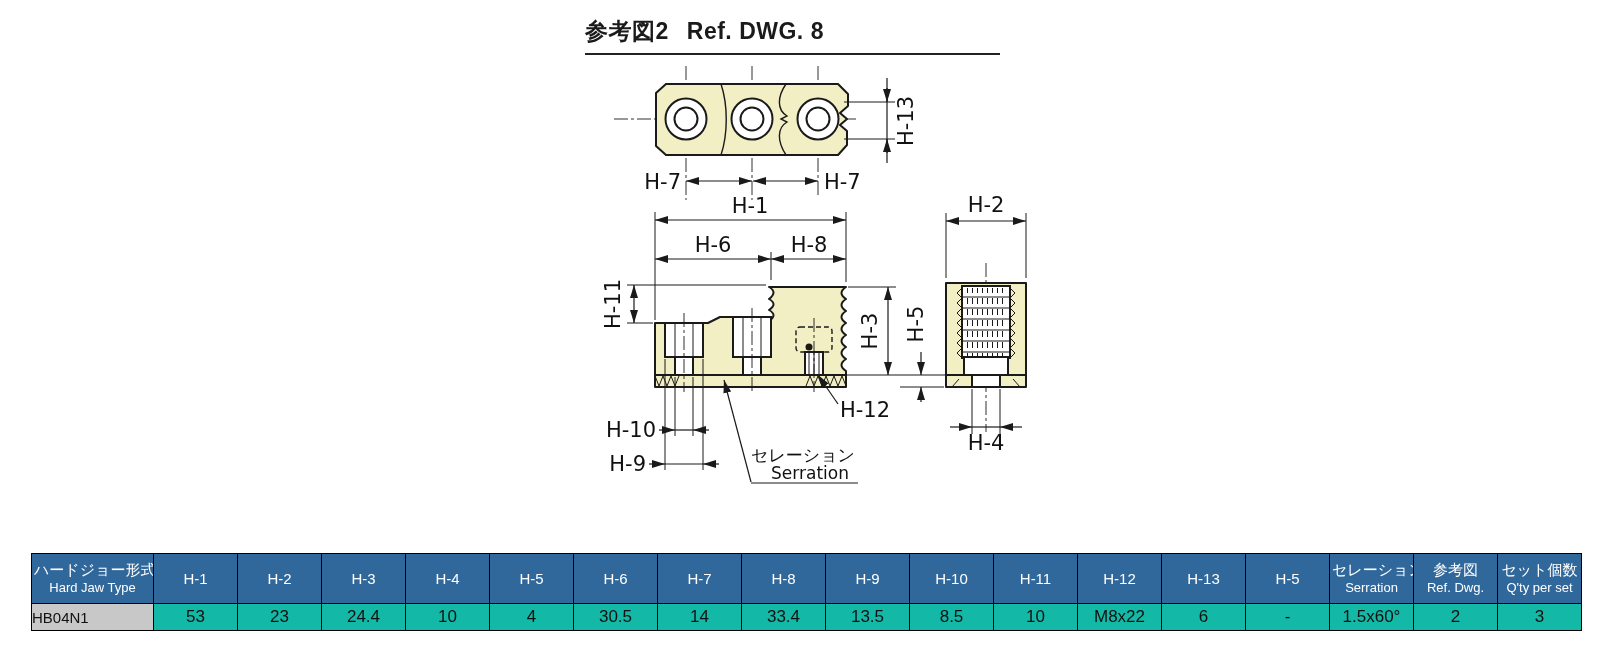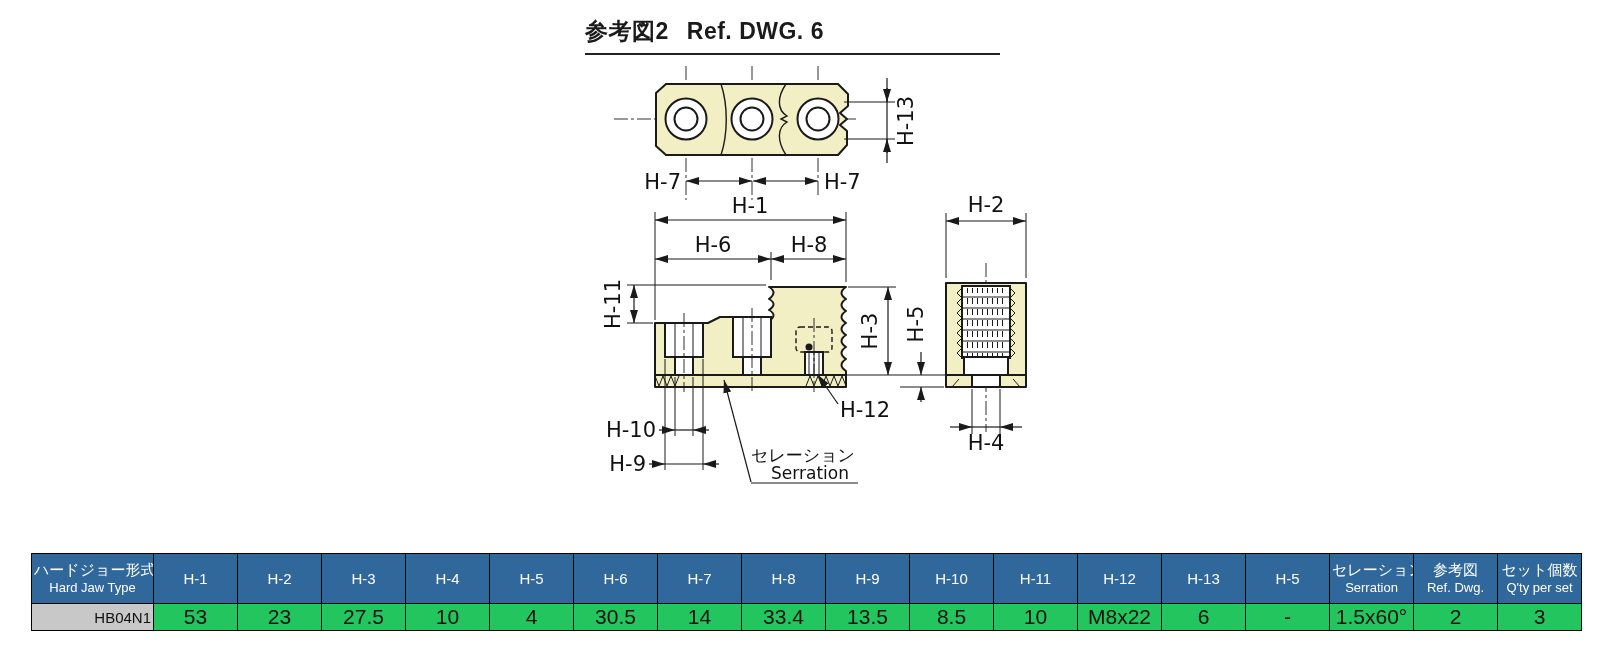--- a/index.html
+++ b/index.html
@@ -27,32 +27,32 @@
 
   
   #spec{position:absolute;left:31px;top:553px;width:1551px;border-collapse:collapse;
         table-layout:fixed;font-family:"Liberation Sans","DejaVu Sans",sans-serif;}
   #spec col.cfirst{width:122px;}
   #spec th,#spec td{border:1px solid #000;padding:0 2px;overflow:hidden;white-space:nowrap;}
   #spec th{background:var(--hdr-bg,#31689B);color:#fff;font-weight:500;font-size:15px;
            height:49px;text-align:center;line-height:1.3;}
   #spec th .h-en{font-size:13px;}
   #spec th .h-en.small{font-size:13px;}
-  #spec td{height:26px;font-size:21px;text-align:center;color:#111;background:#22c55e;}
-  #spec td.rowlabel{background:var(--label-bg,#C8C8C8);text-align:right;font-size:15px;padding-left:16px;}
+  #spec td{height:26px;font-size:17px;text-align:center;color:#111;background:#14b8a6;}
+  #spec td.rowlabel{background:var(--label-bg,#C8C8C8);text-align:left;font-size:15px;padding-left:0;}
 </style>
 </head>
 <body>
 
 <div id="page" style="--part-fill: #F3EFC4; --hdr-bg: #31689B; --label-bg: #C8C8C8;">
 
   <div id="title">
     <div class="t-line">
       <span>参考図2</span>
-      <span>Ref. DWG. 6</span>
+      <span>Ref. DWG. 8</span>
     </div>
     <div class="t-rule"></div>
   </div>
 
   <svg id="dwg" width="1612" height="520" viewBox="0 0 1612 520">
     <defs>
       <marker id="arr" markerUnits="userSpaceOnUse" markerWidth="14" markerHeight="8" refX="13" refY="4" orient="auto-start-reverse">
         <path d="M0,0 L13,4 L0,8 Z" fill="#1a1a1a"></path>
       </marker>
       <pattern id="tk" width="5" height="11" patternUnits="userSpaceOnUse">
@@ -275,21 +275,21 @@
           <div class="h-jp">セット個数</div>
           <div class="h-en small">Q'ty per set</div>
         </th>
       </tr>
     </thead>
     <tbody>
       <tr>
         <td class="rowlabel">HB04N1</td>
         <td>53</td>
         <td>23</td>
-        <td>27.5</td>
+        <td>24.4</td>
         <td>10</td>
         <td>4</td>
         <td>30.5</td>
         <td>14</td>
         <td>33.4</td>
         <td>13.5</td>
         <td>8.5</td>
         <td>10</td>
         <td>M8x22</td>
         <td>6</td>

